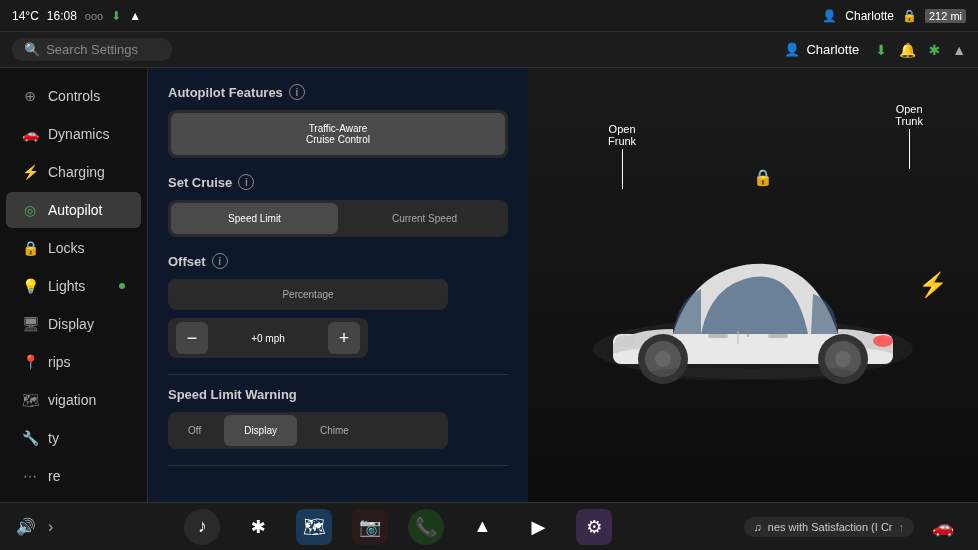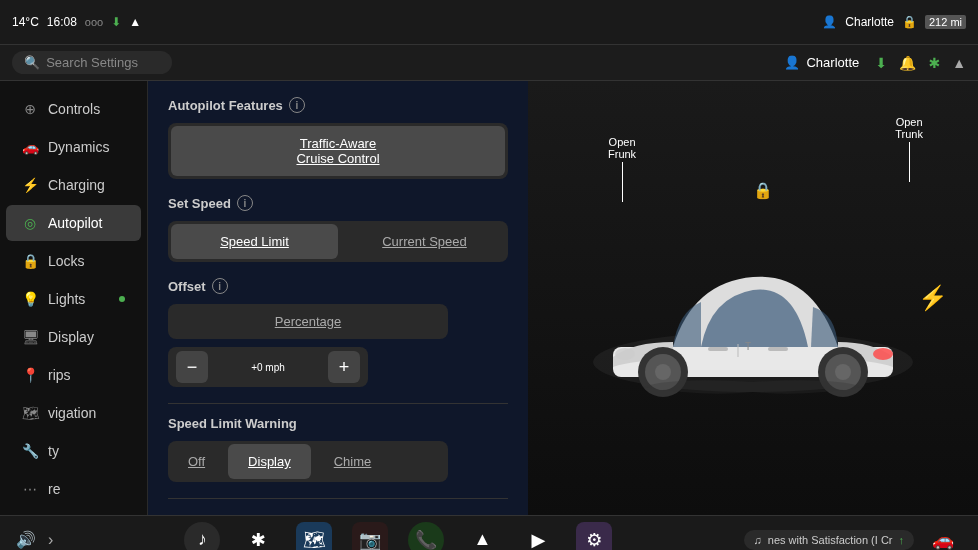--- a/index.html
+++ b/index.html
@@ -7,21 +7,21 @@
       width: 978px;
       height: 550px;
       background: #000;
       font-family: -apple-system, 'Helvetica Neue', Arial, sans-serif;
       overflow: hidden;
       position: relative;
     }
 
     
     .status-bar {
-      height: 45px;
+      height: 32px;
       background: #1a1a1a;
       display: flex;
       align-items: center;
       justify-content: space-between;
       padding: 0 12px;
       color: #fff;
       font-size: 12px;
       border-bottom: 1px solid #333;
       gap: 36px;
     }
@@ -154,26 +154,25 @@
       display: flex;
       background: #2a2a2a;
       border-radius: 8px;
       overflow: hidden;
       margin-bottom: 16px;
     }
     .btn-group-item {
       flex: 1;
       padding: 10px 14px;
       text-align: center;
-      font-size: 13px;
+      font-size: 10px;
       color: #aaa;
       cursor: pointer;
       border: none;
       background: transparent;
-      text-decoration: underline;
     }
     .btn-group-item.active {
       background: #4a4a4a;
       color: #fff;
       border-radius: 6px;
       margin: 3px;
     }
 
     
     .offset-row {
@@ -373,21 +372,21 @@
 
     <div class="section-title">
       <span>Autopilot Features</span>
       <span class="info-icon">i</span>
     </div>
     <div class="btn-group">
       <button class="btn-group-item active">Traffic-Aware<br>Cruise Control</button>
     </div>
 
     <div class="section-title">
-      <span>Set Speed</span>
+      <span>Set Cruise</span>
       <span class="info-icon">i</span>
     </div>
     <div class="btn-group">
       <button class="btn-group-item active">Speed Limit</button>
       <button class="btn-group-item">Current Speed</button>
     </div>
 
     <div class="section-title">
       <span>Offset</span>
       <span class="info-icon">i</span>

